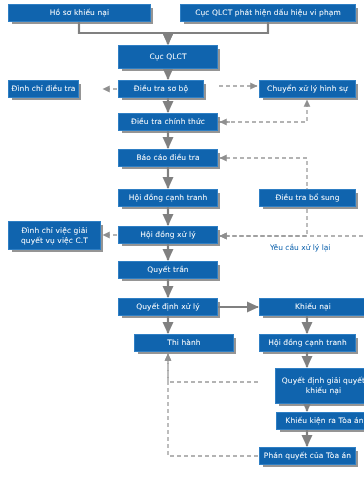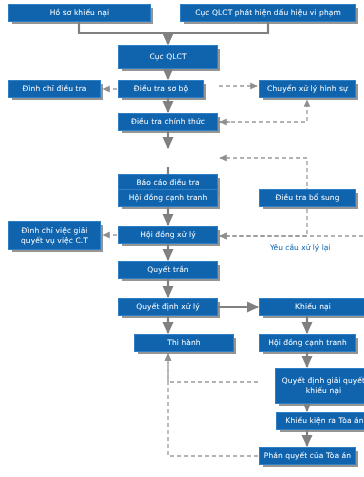--- a/index.html
+++ b/index.html
@@ -119,33 +119,33 @@
   <div id="nodes-layer">
       <div class="node" style="left: 8px; top: 4px; width: 143px; height: 18px; background: rgb(16, 100, 174); border-color: rgb(47, 127, 196); color: rgb(255, 255, 255);">
         <span>Hồ sơ khiếu nại</span>
       </div>
       <div class="node" style="left: 180px; top: 4px; width: 176px; height: 18px; background: rgb(16, 100, 174); border-color: rgb(47, 127, 196); color: rgb(255, 255, 255);">
         <span>Cục QLCT phát hiện dấu hiệu vi phạm</span>
       </div>
       <div class="node" style="left: 118px; top: 45px; width: 100px; height: 24px; background: rgb(16, 100, 174); border-color: rgb(47, 127, 196); color: rgb(255, 255, 255);">
         <span>Cục QLCT</span>
       </div>
-      <div class="node" style="left: 8px; top: 80px; width: 93px; height: 18px; background: rgb(16, 100, 174); border-color: rgb(47, 127, 196); color: rgb(255, 255, 255);">
+      <div class="node" style="left: 8px; top: 80px; width: 71px; height: 18px; background: rgb(16, 100, 174); border-color: rgb(47, 127, 196); color: rgb(255, 255, 255);">
         <span>Đình chỉ điều tra</span>
       </div>
       <div class="node" style="left: 118px; top: 80px; width: 86px; height: 18px; background: rgb(16, 100, 174); border-color: rgb(47, 127, 196); color: rgb(255, 255, 255);">
         <span>Điều tra sơ bộ</span>
       </div>
       <div class="node" style="left: 259px; top: 80px; width: 97px; height: 18px; background: rgb(16, 100, 174); border-color: rgb(47, 127, 196); color: rgb(255, 255, 255);">
         <span>Chuyển xử lý hình sự</span>
       </div>
       <div class="node" style="left: 118px; top: 113px; width: 100px; height: 18px; background: rgb(16, 100, 174); border-color: rgb(47, 127, 196); color: rgb(255, 255, 255);">
         <span>Điều tra chính thức</span>
       </div>
-      <div class="node" style="left: 118px; top: 149px; width: 100px; height: 18px; background: rgb(16, 100, 174); border-color: rgb(47, 127, 196); color: rgb(255, 255, 255); margin-top: 25px;">
+      <div class="node" style="left: 118px; top: 149px; width: 100px; height: 18px; background: rgb(16, 100, 174); border-color: rgb(47, 127, 196); color: rgb(255, 255, 255);">
         <span>Báo cáo điều tra</span>
       </div>
       <div class="node" style="left: 118px; top: 189px; width: 100px; height: 18px; background: rgb(16, 100, 174); border-color: rgb(47, 127, 196); color: rgb(255, 255, 255);">
         <span>Hội đồng cạnh tranh</span>
       </div>
       <div class="node" style="left: 259px; top: 189px; width: 97px; height: 18px; background: rgb(16, 100, 174); border-color: rgb(47, 127, 196); color: rgb(255, 255, 255);">
         <span>Điều tra bổ sung</span>
       </div>
       <div class="node" style="left: 8px; top: 221px; width: 93px; height: 29px; background: rgb(16, 100, 174); border-color: rgb(47, 127, 196); color: rgb(255, 255, 255);">
         <span>Đình chỉ việc giải quyết vụ việc C.T</span>

